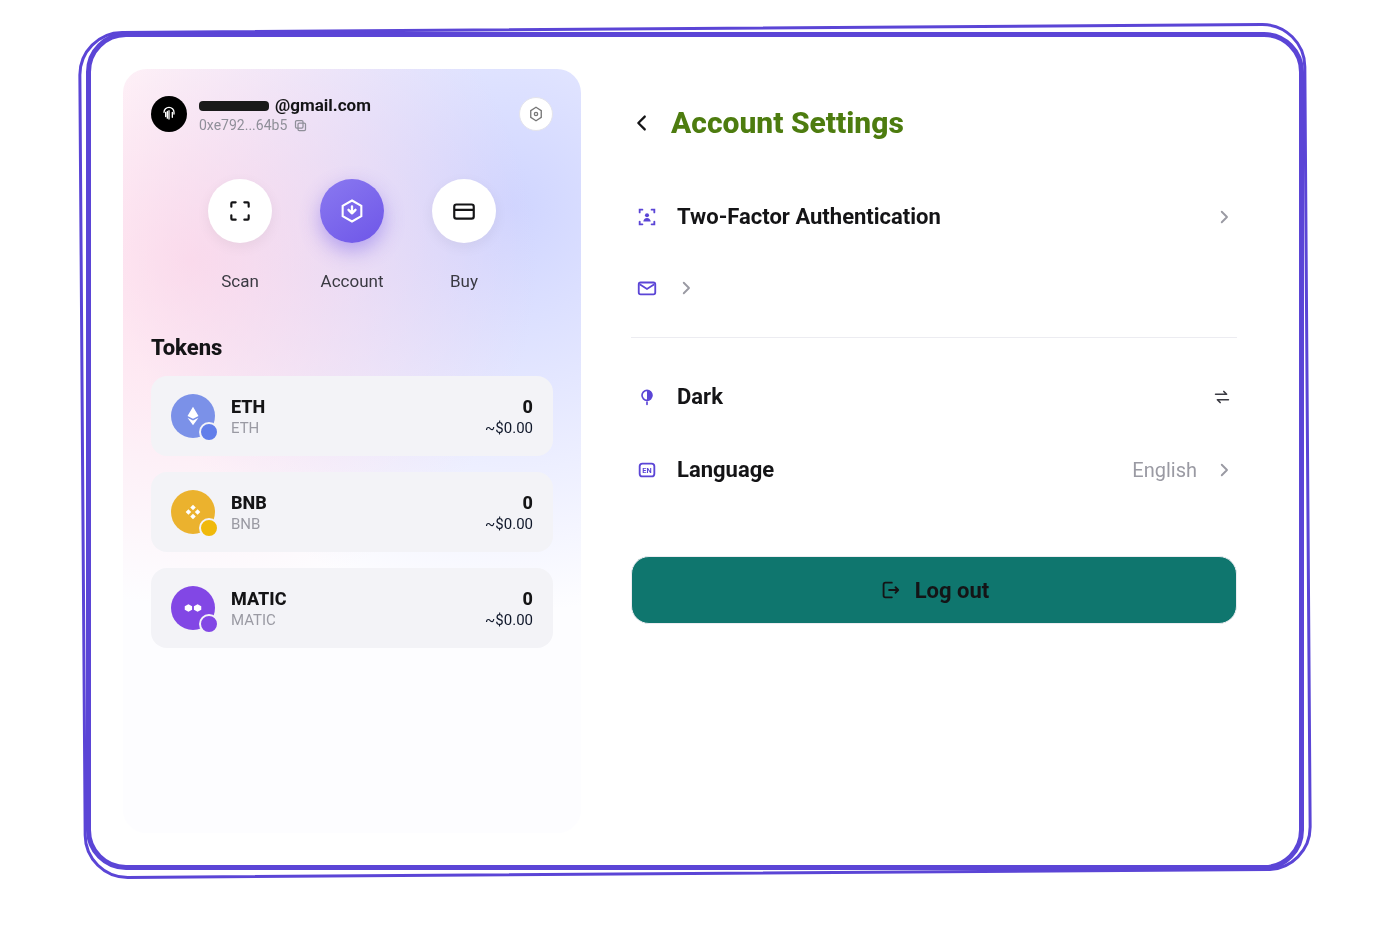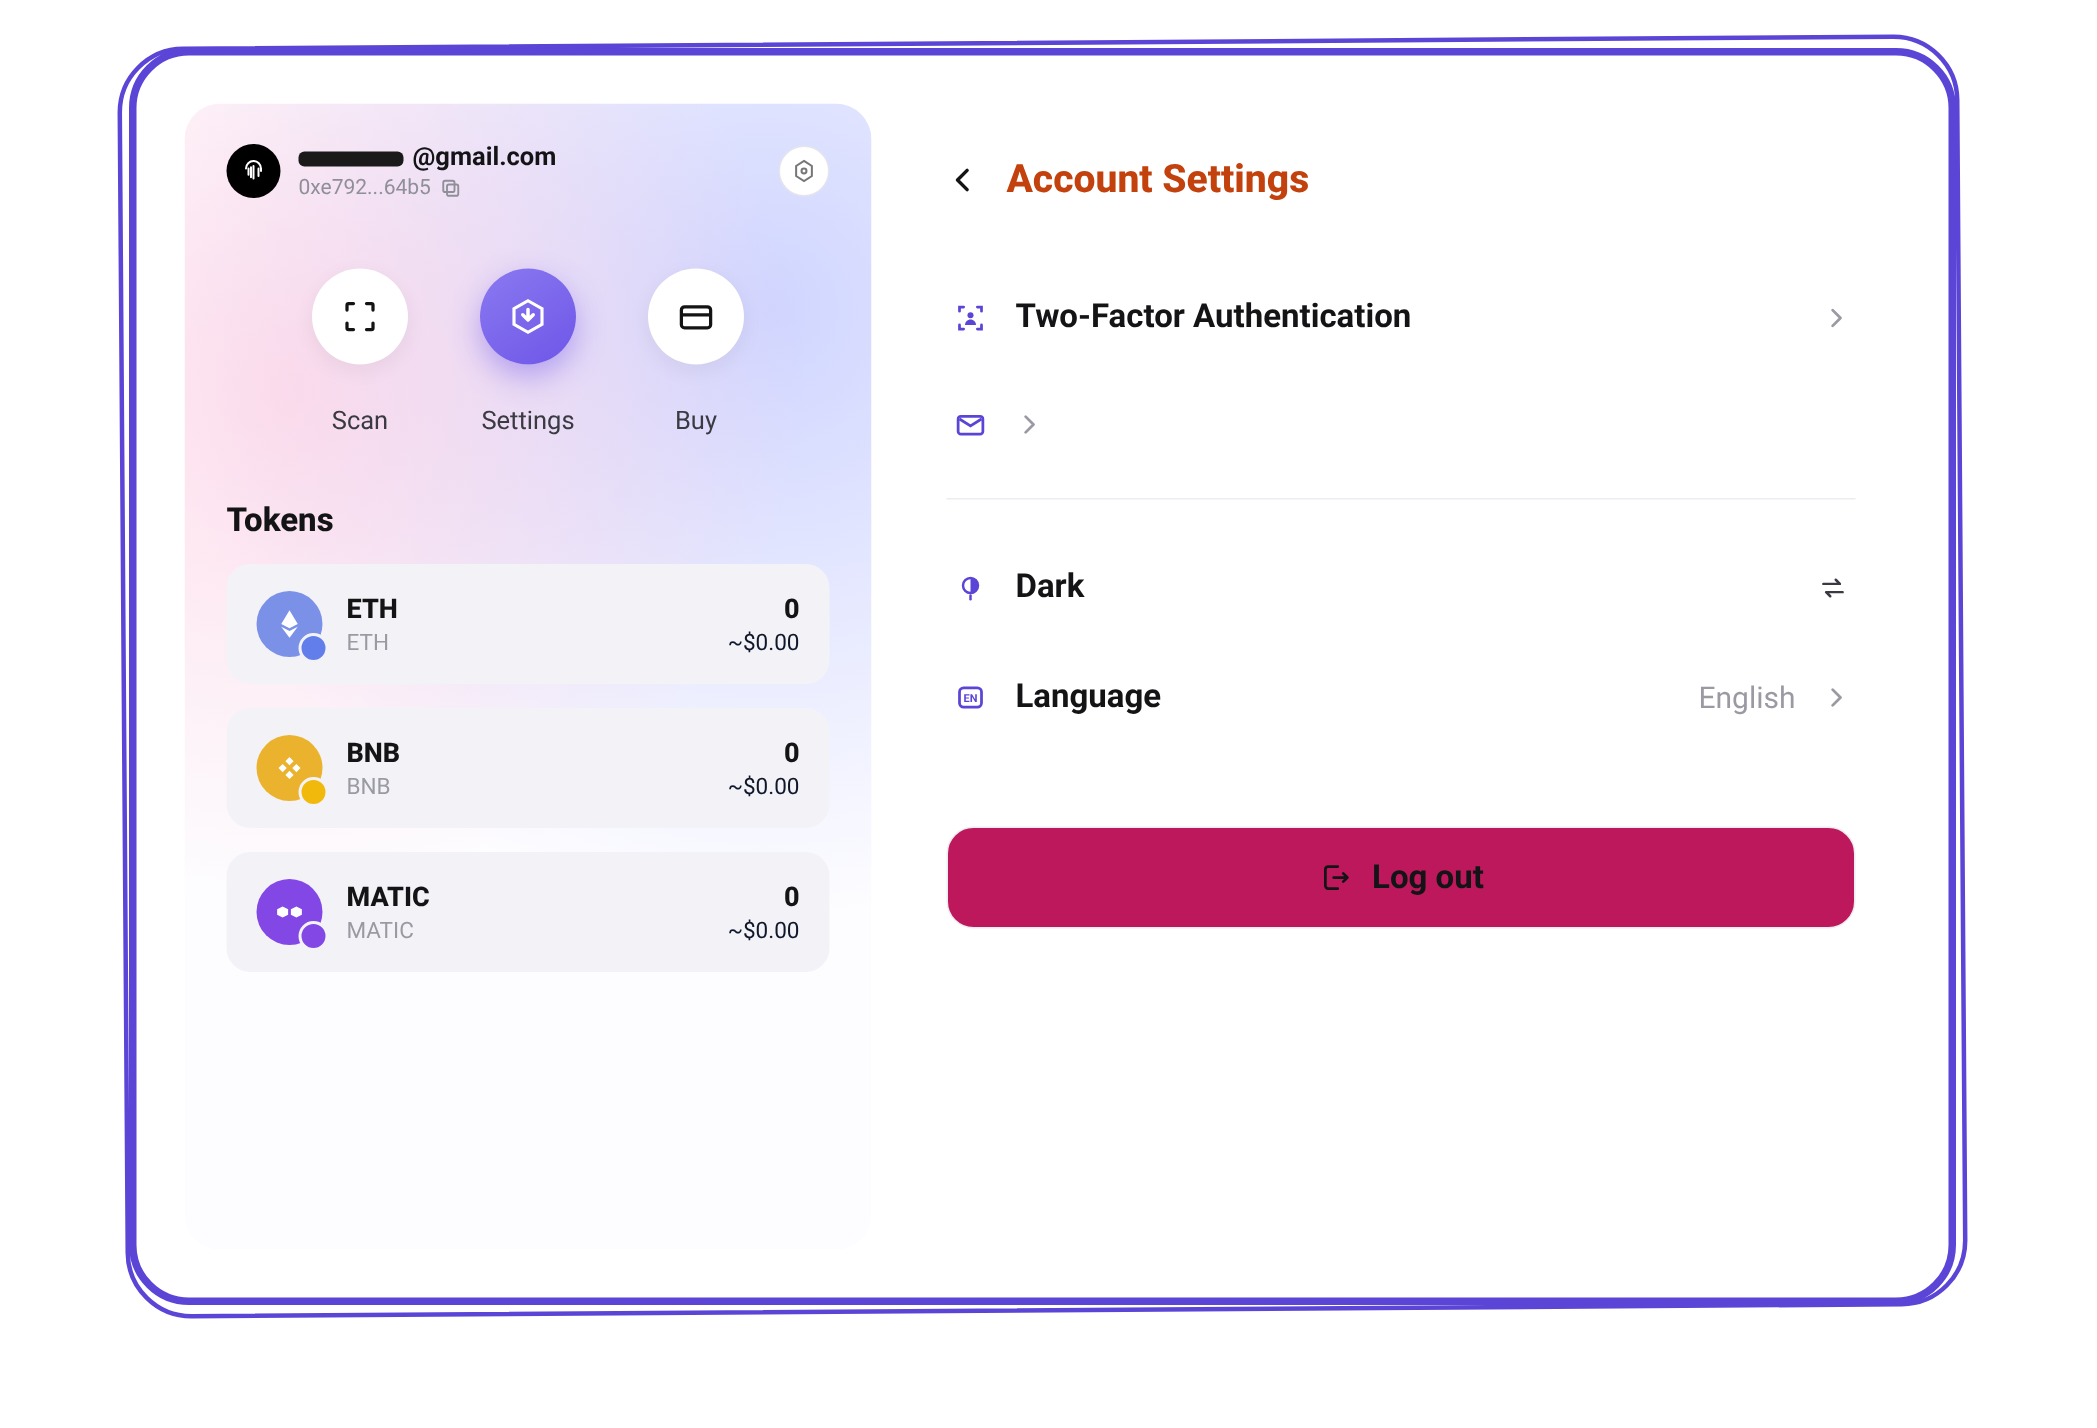--- a/index.html
+++ b/index.html
@@ -60,31 +60,31 @@
   .tk-sym{font-size:18px;font-weight:800;color:#141416;}
   .tk-name{font-size:15px;color:#9a9aa3;margin-top:2px;}
   .tk-right{text-align:right;}
   .tk-bal{font-size:18px;font-weight:800;color:#141416;}
   .tk-usd{font-size:15px;color:#0f172a;margin-top:2px;}
 
   
   .settings{flex:1;padding:36px 30px 0 0;}
   .set-header{display:flex;align-items:center;gap:18px;margin-bottom:40px;}
   .back-btn{cursor:pointer;color:#141416;}
-  .set-title{font-size:26px;font-weight:800;color:#c2410c;}
+  .set-title{font-size:30px;font-weight:800;color:#4d7c0f;}
   .set-row{display:flex;align-items:center;gap:18px;padding:24px 4px;cursor:pointer;}
   .set-row .row-icon{width:24px;display:flex;justify-content:center;color:#5B45D6;}
   .row-label{font-size:22px;font-weight:700;color:#141416;flex:1;}
   .row-value{font-size:20px;color:#9a9aa3;}
   .chev{color:#9a9aa3;}
   .divider{height:1px;background:#ececf1;margin:14px 0 22px 0;}
   .swap-icon{color:#3a3a42;}
   .logout-btn{
     margin-top:50px;width:100%;height:68px;border-radius:18px;border:1px solid #ececf1;
-    background:#be185d;display:flex;align-items:center;justify-content:center;gap:14px;
+    background:#0f766e;display:flex;align-items:center;justify-content:center;gap:14px;
     font-size:22px;font-weight:700;color:#141416;cursor:pointer;
   }
 </style>
 </head>
 <body>
 
 <div class="frame">
   <div class="panels">
 
     <div class="wallet">
@@ -126,21 +126,21 @@
           </div>
           <div class="action-label">Scan</div>
         </div>
         <div class="action">
           <div class="action-circle primary">
             <svg width="28" height="28" viewBox="0 0 24 24">
                 <path d="M12 3 L20 7.5 V16.5 L12 21 L4 16.5 V7.5 Z" fill="none" stroke="currentColor" stroke-width="1.8"></path>
                 <path d="M12 8v6M9 11l3 3 3-3" fill="none" stroke="currentColor" stroke-width="2" stroke-linecap="round" stroke-linejoin="round"></path>
               </svg>
           </div>
-          <div class="action-label">Settings</div>
+          <div class="action-label">Account</div>
         </div>
         <div class="action">
           <div class="action-circle">
             <svg width="26" height="26" viewBox="0 0 24 24">
                 <rect x="3" y="6" width="18" height="13" rx="2" fill="none" stroke="currentColor" stroke-width="2"></rect>
                 <line x1="3" y1="11" x2="21" y2="11" stroke="currentColor" stroke-width="2"></line>
               </svg>
           </div>
           <div class="action-label">Buy</div>
         </div>

